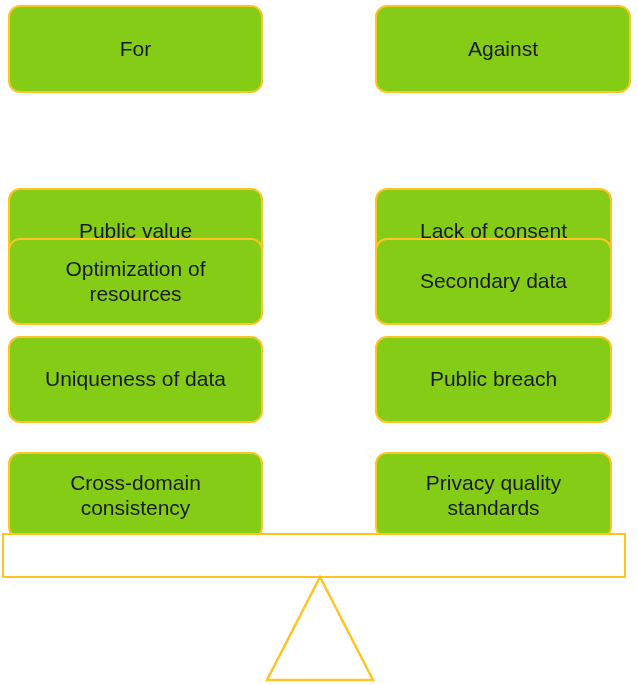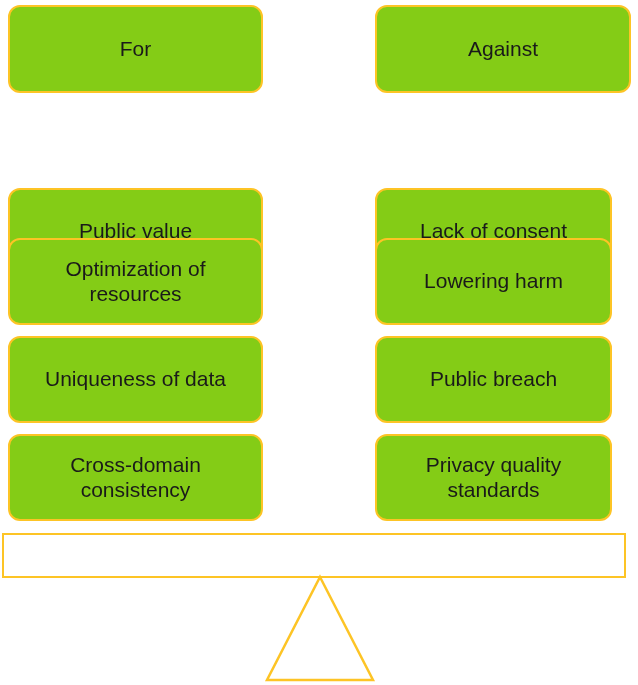--- a/index.html
+++ b/index.html
@@ -54,21 +54,21 @@
   .header-box.right { left: 375px; top: 5px;  width: 256px; }
 
   
   .arg-box { height: 87px; }
   .col-left  .arg-box { left: 8px;   width: 255px; }
   .col-right .arg-box { left: 375px; width: 237px; }
 
   .arg-box.i0 { top: 140px; margin-top: 48px; }
   .arg-box.i1 { top: 238px; }
   .arg-box.i2 { top: 336px; }
-  .arg-box.i3 { top: 434px; }
+  .arg-box.i3 { top: 452px; }
 
   
   .beam {
     position: absolute;
     left: 2px;
     top: 533px;
     width: 624px;
     height: 45px;
     box-sizing: border-box;
     background: #ffffff;
@@ -119,21 +119,21 @@
       <span class="label">Cross-domain
 consistency</span>
     </div>
   </div>
 
   <div class="col-right">
     <div class="box arg-box i0">
       <span class="label">Lack of consent</span>
     </div>
     <div class="box arg-box i1">
-      <span class="label">Lowering harm</span>
+      <span class="label">Secondary data</span>
     </div>
     <div class="box arg-box i2">
       <span class="label">Public breach</span>
     </div>
     <div class="box arg-box i3">
       <span class="label">Privacy quality
 standards</span>
     </div>
   </div>
 

